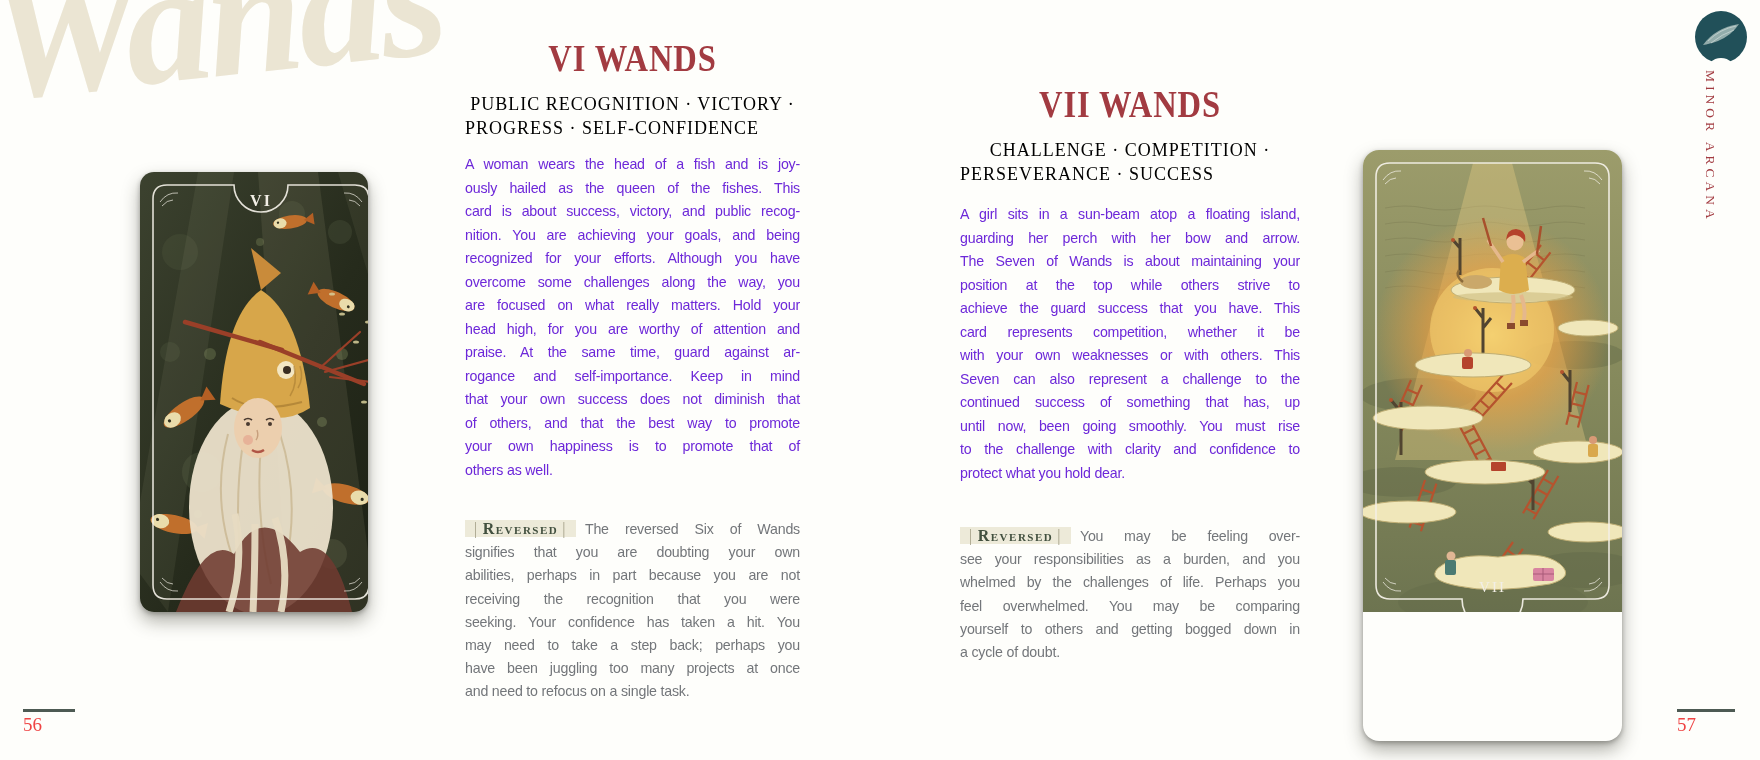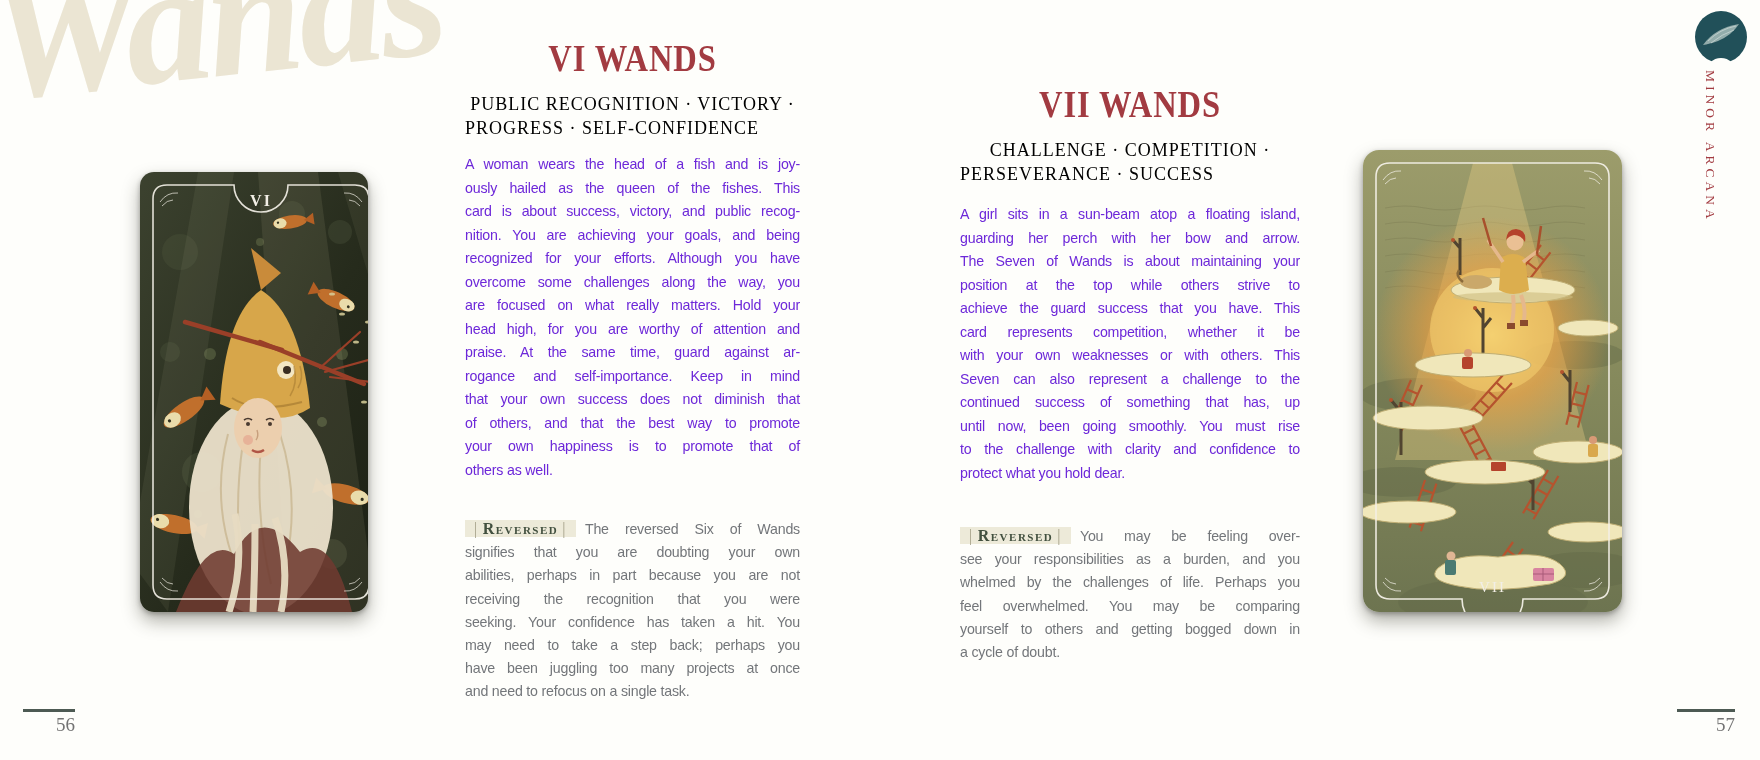--- a/index.html
+++ b/index.html
@@ -7,42 +7,42 @@
           font-family:"Liberation Sans","DejaVu Sans",sans-serif;}
   
   #watermark{position:absolute;left:-12px;top:-80px;z-index:0;
     font-family:"Liberation Serif","DejaVu Serif",serif;font-style:italic;font-weight:bold;
     font-size:172px;color:rgba(223,213,186,0.62);transform:rotate(-6deg);letter-spacing:-4px;
     user-select:none;}
   
   .card{position:absolute;z-index:2;border-radius:14px;overflow:hidden;
         box-shadow:0 9px 18px rgba(45,45,32,.38),0 2px 5px rgba(0,0,0,.28);}
   #card-left{left:140px;top:172px;width:228px;height:440px;font-weight:bold;}
-  #card-right{left:1363px;top:150px;width:259px;height:462px;border-radius:16px;}
+  #card-right{left:1363px;top:150px;width:259px;height:591px;border-radius:16px;}
   .card svg{display:block;}
   
   .abs{position:absolute;z-index:3;}
   .card-title{font-family:"Liberation Serif","DejaVu Serif",serif;font-weight:bold;
     color:#a23b41;font-size:37px;line-height:38px;text-align:center;letter-spacing:1px;
     transform:scaleX(.88);}
   .keywords{font-family:"Liberation Serif","DejaVu Serif",serif;color:#000000;
     font-size:18px;line-height:24px;letter-spacing:1px;}
   .keywords .jline{text-align:center;text-align-last:center;}
   .bodytext{color:#6d28d9;font-size:14.2px;line-height:23.5px;letter-spacing:-0.2px;}
   .jline{text-align:justify;text-align-last:justify;white-space:normal;}
   .jline.last{text-align-last:left;}
   .rev-block{color:#73767a;font-size:14.2px;line-height:23.2px;letter-spacing:-0.2px;}
   .rev-label{font-family:"Liberation Serif","DejaVu Serif",serif;
     background:#edead9;color:#42503f;font-variant:small-caps;font-weight:bold;
     font-size:16px;letter-spacing:1.5px;padding:0 5px;margin-right:9px;}
   .rev-label .bar{color:#a39f87;font-weight:normal;font-variant:normal;padding:0 4px;}
   
   .footer-rule{position:absolute;z-index:3;height:2.5px;background:#4d5a53;}
   .page-num{position:absolute;z-index:3;font-family:"Liberation Serif","DejaVu Serif",serif;
-    color:#737373;font-size:19px;text-align:right;}
+    color:#ef4444;font-size:19px;text-align:left;}
   
   #arcana-label{position:absolute;left:1702px;top:70px;z-index:3;
     writing-mode:vertical-rl;font-family:"Liberation Serif","DejaVu Serif",serif;
     font-size:13.5px;letter-spacing:4px;color:#a23b41;}
   #chapter-badge{position:absolute;left:1694px;top:11px;width:54px;height:56px;z-index:3;}
 </style>
 </head>
 <body>
 
 <div id="spread">

